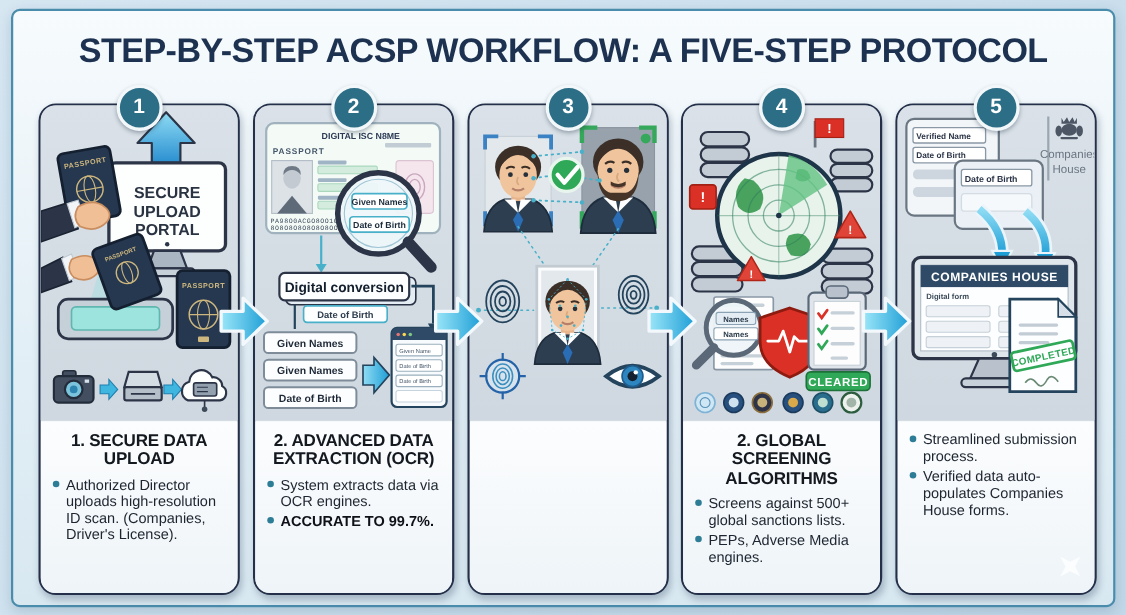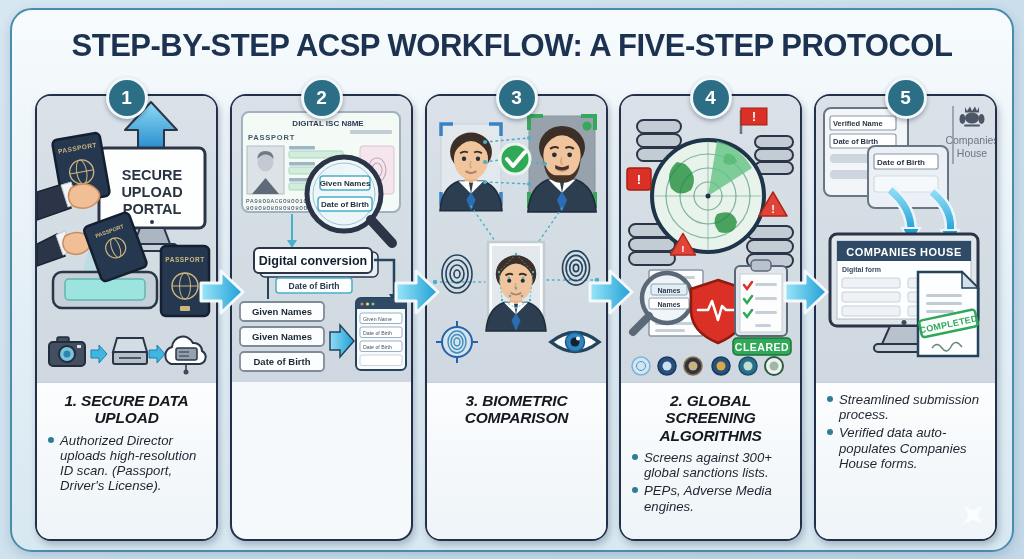--- a/index.html
+++ b/index.html
@@ -1,37 +1,37 @@
 <!DOCTYPE html>
 <html><head>
 <meta charset="utf-8">
 <style>
   html,body{margin:0;padding:0;width:1024px;height:559px;overflow:hidden;
     background:linear-gradient(135deg,#d7e7f2 0%,#c3d9e9 100%);
     font-family:"Liberation Sans",sans-serif;}
   .frame{position:absolute;left:10px;top:8px;width:1000px;height:540px;
-    border:2px solid #4a8cab;border-radius:22px;
+    border:2px solid #4a8cab;border-radius:8px;
     background:linear-gradient(180deg,#f7fbfd 0%,#e3eff6 55%,#d8e8f1 100%);
     box-shadow:0 4px 12px rgba(40,80,110,.2);}
   .title{position:absolute;top:18px;left:0;width:100%;margin:0;text-align:center;
     font-size:31px;font-weight:bold;letter-spacing:-.5px;color:#1d3150;white-space:nowrap;}
   .panel{position:absolute;top:84px;width:179px;height:443px;
     border:2.5px solid #243049;border-radius:16px;background:#f6f9fb;
     box-shadow:2px 4px 7px rgba(30,50,80,.28);}
   .badge{position:absolute;top:-19px;left:50%;transform:translateX(-50%);
     width:36px;height:36px;border-radius:50%;background:#2d6e87;
     border:3px solid #f2f7fa;color:#fff;font-weight:bold;font-size:19px;
     display:flex;align-items:center;justify-content:center;z-index:3;
     box-shadow:0 2px 4px rgba(20,40,60,.35);}
   .art{position:absolute;left:0;top:0;right:0;height:286px;border-radius:13px 13px 0 0;
     background:linear-gradient(180deg,#dae1e8 0%,#cfd8e0 100%);overflow:hidden;}
   .art svg{display:block;width:100%;height:100%;}
   .caption{position:absolute;left:0;right:0;top:286px;bottom:0;
     border-radius:0 0 13px 13px;border-top:1px solid #c5cdd6;
-    background:linear-gradient(180deg,#fcfdfe,#eef4f8);padding:9px 8px 4px;box-sizing:border-box;font-style:italic;}
+    background:linear-gradient(180deg,#fcfdfe,#eef4f8);padding:9px 8px 4px;box-sizing:border-box;}
   .step-heading{margin:0 0 6px;font-size:15.5px;line-height:1.12;text-align:center;
     color:#14181f;letter-spacing:-.2px;font-weight:bold;}
   .step-bullets{margin:0;padding:0 0 0 3px;list-style:none;}
   .step-bullets li{display:flex;gap:6px;font-size:13.2px;line-height:1.15;
     color:#1d2530;margin-bottom:3px;}
   .dot{flex:0 0 auto;width:6px;height:6px;border-radius:50%;background:#2e7d96;margin-top:4px;}
   .strong{font-weight:bold;color:#0e1218;}
   .flow-arrow{position:absolute;top:258px;width:46px;height:48px;z-index:4;}
   .sparkle{position:absolute;left:948px;top:492px;width:26px;height:26px;
     background:rgba(255,255,255,.75);transform:rotate(45deg);
@@ -126,21 +126,21 @@
           <line x1="149" y1="268" x2="149" y2="274" stroke="#2c3547" stroke-width="1.5"></line>
           <circle cx="149" cy="276" r="2.5" fill="#3c4a5a"></circle>
         </g>
       </svg>
     </div>
     <div class="caption">
       <h2 class="step-heading">1. SECURE DATA UPLOAD</h2>
       <ul class="step-bullets">
         <li>
             <span class="dot"></span>
-            <span>Authorized Director uploads high-resolution ID scan. (Passport, Driver's License).</span>
+            <span>Authorized Director uploads high-resolution ID scan. (Companies, Driver's License).</span>
           </li>
       </ul>
     </div>
   </section>
 
   <section class="panel" style="left:218px">
     <div class="badge">2</div>
     <div class="art">
       <svg viewBox="0 0 179 286">
         <defs>
@@ -215,20 +215,33 @@
           <rect x="128" y="217" width="42" height="10.5" rx="2" fill="#fff" stroke="#9ab0be" stroke-width="1"></rect>
           <text x="131" y="224.5" font-size="5.2" fill="#44566a">Given Name</text>
           <rect x="128" y="231" width="42" height="10.5" rx="2" fill="#fff" stroke="#9ab0be" stroke-width="1"></rect>
           <text x="131" y="238.5" font-size="5.2" fill="#44566a">Date of Birth</text>
           <rect x="128" y="245" width="42" height="10.5" rx="2" fill="#fff" stroke="#9ab0be" stroke-width="1"></rect>
           <text x="131" y="252.5" font-size="5.2" fill="#44566a">Date of Birth</text>
           <rect x="128" y="259" width="42" height="10.5" rx="2" fill="#fff" stroke="#c6d4de" stroke-width="1"></rect>
           <text x="131" y="266.5" font-size="5.2" fill="#9ab4c2"></text>
         </g>
       </svg>
+    </div>
+    <div class="caption">
+      <h2 class="step-heading">2. ADVANCED DATA EXTRACTION (OCR)</h2>
+      <ul class="step-bullets">
+        <li>
+            <span class="dot"></span>
+            <span>System extracts data via OCR engines.</span>
+          </li>
+        <li>
+            <span class="dot"></span>
+            <span class="strong">ACCURATE TO 99.7%.</span>
+          </li>
+      </ul>
     </div>
   </section>
 
   <section class="panel" style="left:413px">
     <div class="badge">3</div>
     <div class="art">
       <svg viewBox="0 0 179 286">
         <defs>
           <g id="p3face">
             <path d="M-20,34 Q-19,19 -8,15 L8,15 Q19,19 20,34 Z" fill="#2c3e50" stroke="#1e2c3c" stroke-width="1"></path>
@@ -338,21 +351,20 @@
         </g>
         <g transform="translate(148,246)">
           <path d="M-24,0 Q0,-19 24,0 Q0,19 -24,0 Z" fill="#fdfeff" stroke="#24435c" stroke-width="3.5"></path>
           <circle r="9.5" fill="#2e86c1" stroke="#1d5c8c" stroke-width="1.5"></circle>
           <circle r="4.5" fill="#14202e"></circle>
           <circle cx="3" cy="-3.5" r="2" fill="#fff"></circle>
         </g>
       </svg>
     </div>
     <div class="caption">
-      <h2 class="step-heading">3. BIOMETRIC COMPARISON</h2>
     </div>
   </section>
 
   <section class="panel" style="left:607px">
     <div class="badge">4</div>
     <div class="art">
       <svg viewBox="0 0 179 286">
         <g fill="#c3ccd5" stroke="#2c3547" stroke-width="2">
           <rect x="16" y="24" width="44" height="13" rx="6.5"></rect>
             <rect x="16" y="38" width="44" height="13" rx="6.5"></rect>
@@ -443,21 +455,21 @@
           <circle cx="153" cy="270" r="9" fill="#eef2ee" stroke="#2c5d3f" stroke-width="2"></circle>
             <circle cx="153" cy="270" r="4.5" fill="#2c5d3f" opacity=".4"></circle>
         </g>
       </svg>
     </div>
     <div class="caption">
       <h2 class="step-heading">2. GLOBAL SCREENING ALGORITHMS</h2>
       <ul class="step-bullets">
         <li>
             <span class="dot"></span>
-            <span>Screens against 300+ global sanctions lists.</span>
+            <span>Screens against 500+ global sanctions lists.</span>
           </li>
         <li>
             <span class="dot"></span>
             <span>PEPs, Adverse Media engines.</span>
           </li>
       </ul>
     </div>
   </section>
 
   <section class="panel" style="left:802px">

